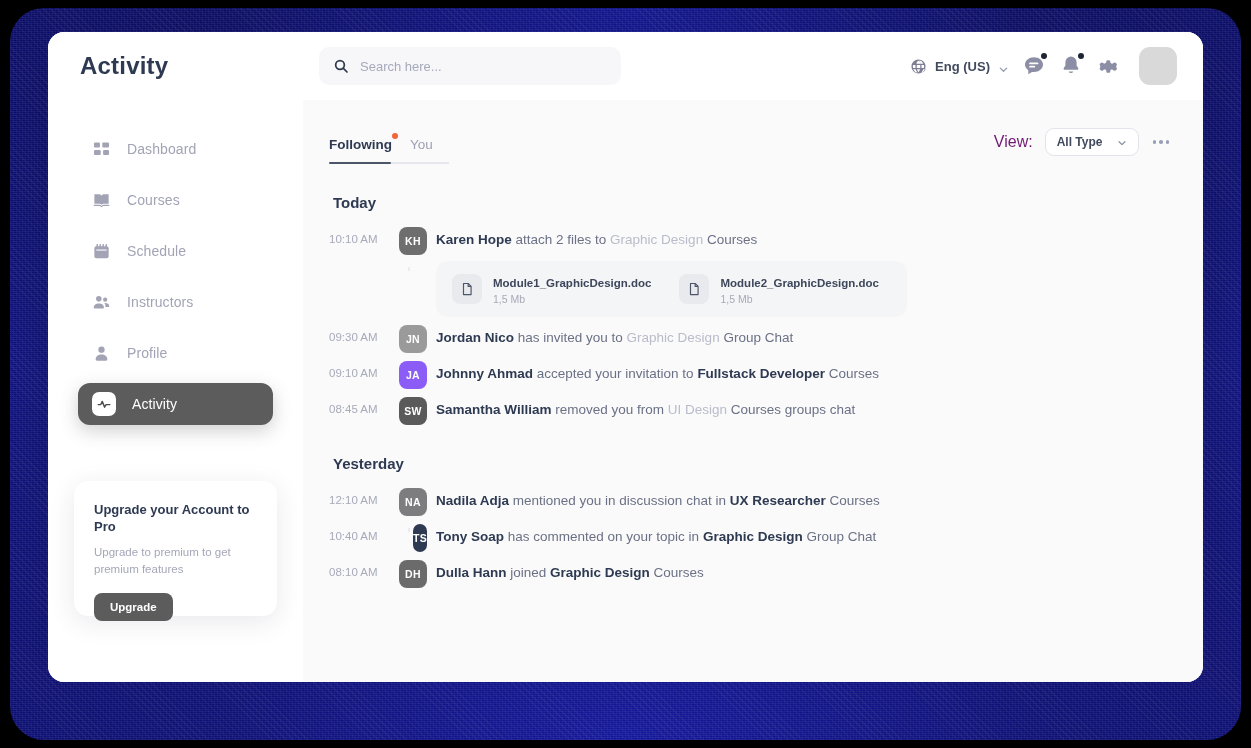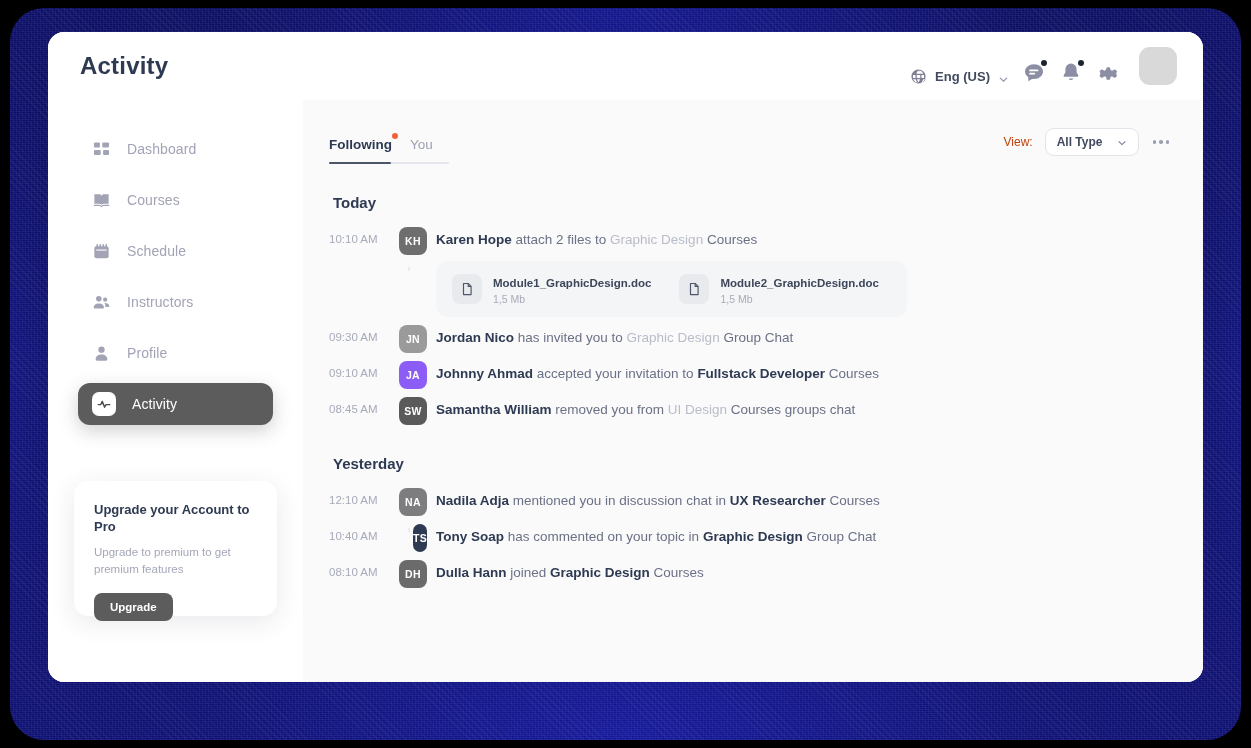--- a/index.html
+++ b/index.html
@@ -68,21 +68,21 @@
   .search-icon { width: 16px; height: 16px; flex: 0 0 16px; color: #2f3a4e; }
   .search-input {
     border: none; outline: none; background: transparent;
     font-family: inherit; font-size: 13px; color: #8a8fa3;
     width: 100%;
   }
   .search-input::placeholder { color: #a6a9ba; }
 
   .header-right {
     margin-left: auto;
-    display: flex; align-items: flex-end; gap: 13px;
+    display: flex; align-items: center; gap: 13px;
   }
   .lang { display: flex; align-items: center; gap: 8px; cursor: pointer; }
   .globe { width: 17px; height: 17px; color: #7e7f93; }
   .lang-label { font-size: 13px; font-weight: 700; color: #414a5e; }
   .chev { width: 11px; height: 11px; color: #9aa0b4; }
 
   .icon-btn { position: relative; width: 24px; height: 24px; color: #8b8ea4; cursor: pointer; }
   .icon-btn svg { width: 100%; height: 100%; display: block; }
   .dot-badge {
     position: absolute; top: -1px; right: -1px;
@@ -169,21 +169,21 @@
   }
   .tab-underline .active-seg {
     position: absolute; left: 0; top: 0;
     width: 62px; height: 2px; background: #4d5668; border-radius: 2px;
   }
 
   .view-controls {
     margin-left: auto; display: flex; align-items: center; gap: 12px;
     padding-bottom: 8px;
   }
-  .view-label { font-size: 12px; color: #c2410c; }
+  .view-label { font-size: 16px; color: #701a75; }
   .select-box {
     display: flex; align-items: center; gap: 14px;
     border: 1px solid #e3e4ea; border-radius: 9px;
     background: #fff; height: 28px; padding: 0 11px;
     font-size: 12px; font-weight: 700; color: #414a5e; cursor: pointer;
   }
   .select-box .chev { color: #8b90a3; width: 10px; height: 10px; }
   .kebab { display: flex; gap: 3px; cursor: pointer; padding: 6px 2px; }
   .kebab i { width: 3.5px; height: 3.5px; border-radius: 50%; background: #9aa0b4; display: block; }
 
@@ -236,20 +236,29 @@
 <div id="root">
   <div class="glow">
       <div class="noise"></div>
     </div>
 
   <div class="window">
 
     <div class="header">
       <div class="page-title">Activity</div>
 
+      <div class="search-wrap">
+        <span class="search-icon">
+          <svg viewBox="0 0 24 24" fill="none" stroke="currentColor" stroke-width="2.6" stroke-linecap="round">
+            <circle cx="10.5" cy="10.5" r="6.5"></circle>
+              <line x1="15.6" y1="15.6" x2="21" y2="21"></line>
+          </svg>
+        </span>
+        <input class="search-input" type="text" placeholder="Search here..." style="">
+      </div>
 
       <div class="header-right">
         <div class="lang">
           <span class="globe">
             <svg viewBox="0 0 24 24" fill="currentColor">
               <path d="M12 2a10 10 0 100 20 10 10 0 000-20zm0 2c1 0 2.3 1.4 2.9 4H9.1C9.7 5.4 11 4 12 4zM4.3 10h3.5c-.1.6-.1 1.3-.1 2s0 1.4.1 2H4.3a8 8 0 010-4zm0 6h3.8c.6 2.3 1.6 4 2.6 4.7A8 8 0 014.3 16zm5.6 0h4.2c-.6 2.6-1.9 4-2.1 4-.2 0-1.5-1.4-2.1-4zm4.5-2H9.6c-.1-.6-.1-1.3-.1-2s0-1.4.1-2h4.8c.1.6.1 1.3.1 2s0 1.4-.1 2zm1.5 6.7c1-.7 2-2.4 2.6-4.7h3.8a8 8 0 01-6.4 4.7zM16.2 14c.1-.6.1-1.3.1-2s0-1.4-.1-2h3.5a8 8 0 010 4h-3.5zM18.9 8h-3.8c-.6-2.3-1.6-4-2.6-4.7A8 8 0 0118.9 8z"></path>
             </svg>
           </span>
           <span class="lang-label">Eng (US)</span>
           <span class="chev">

